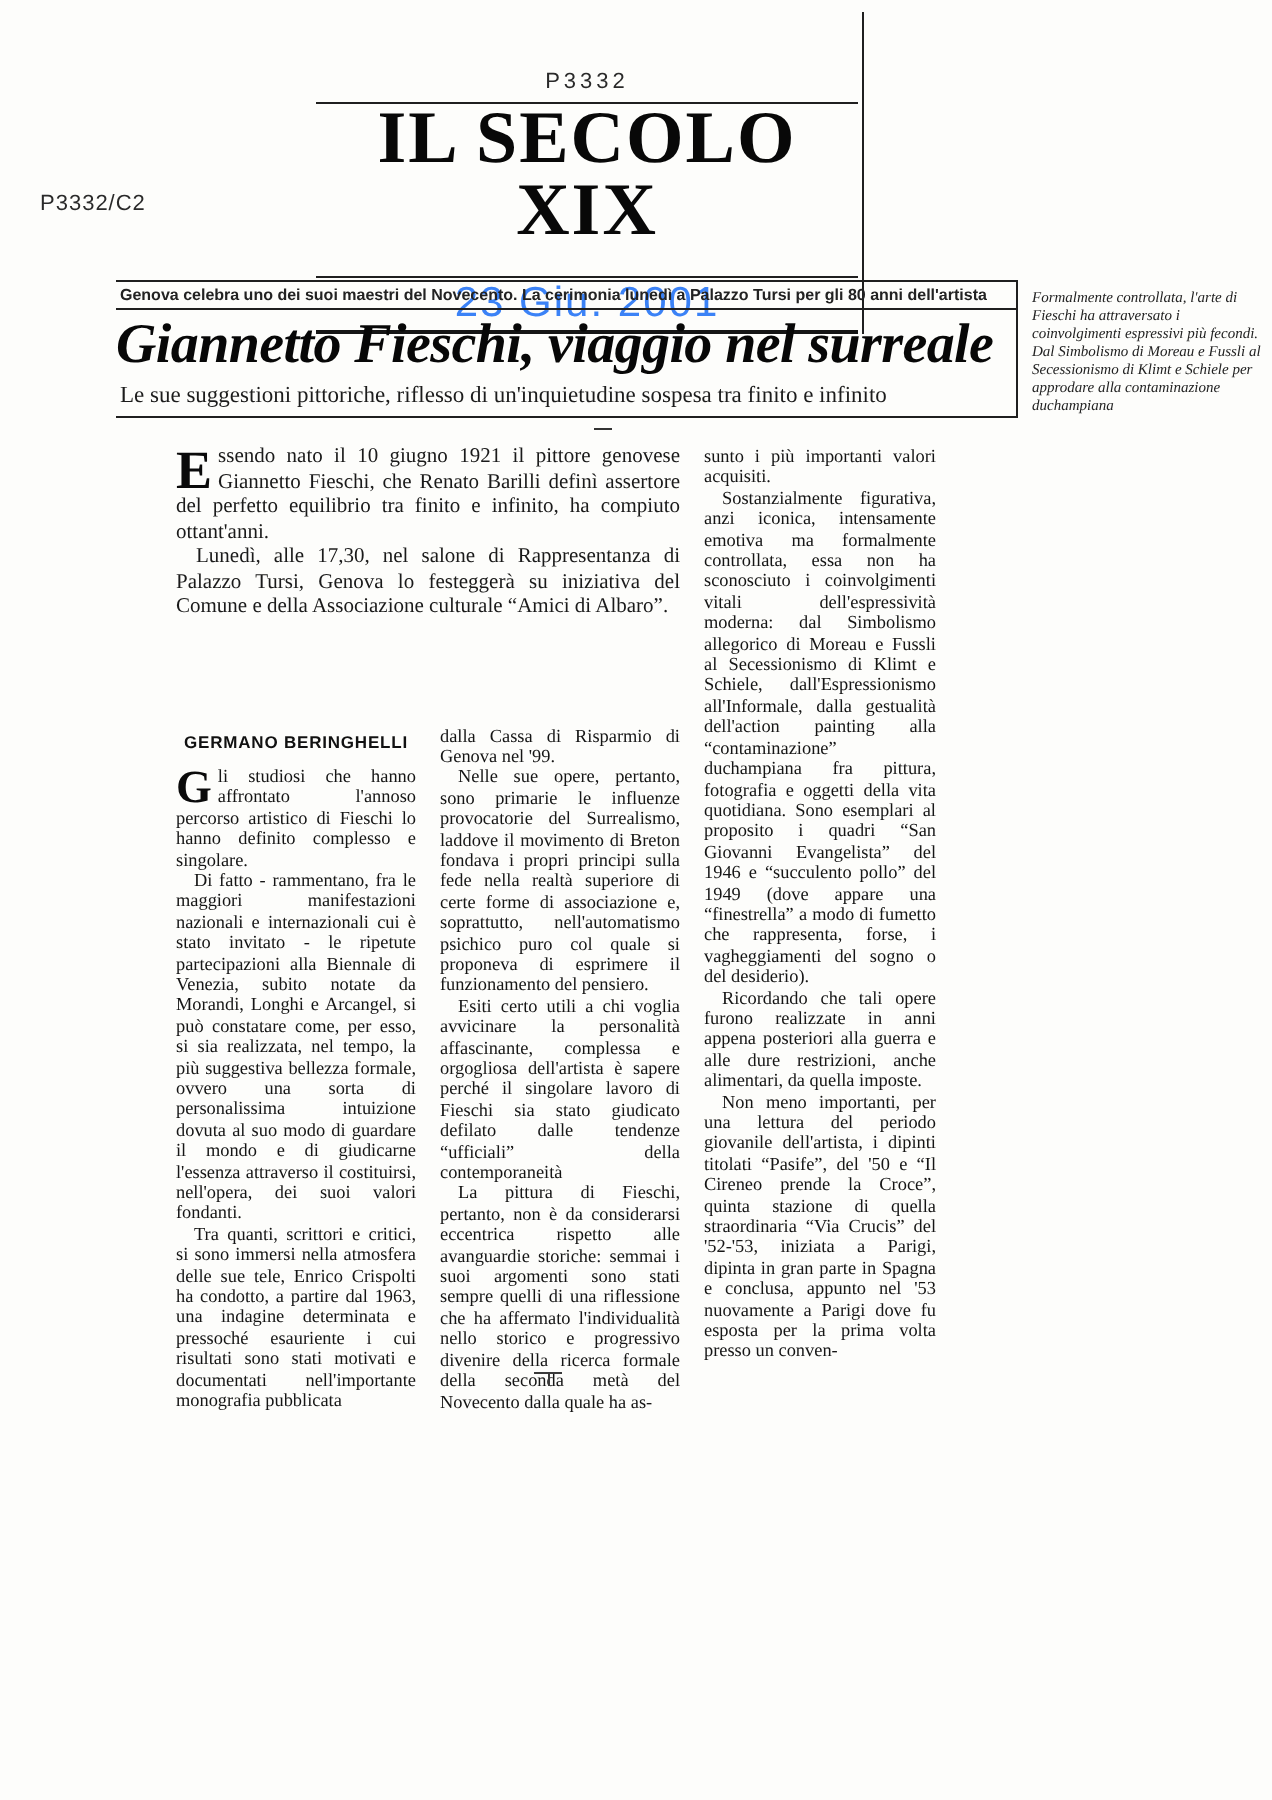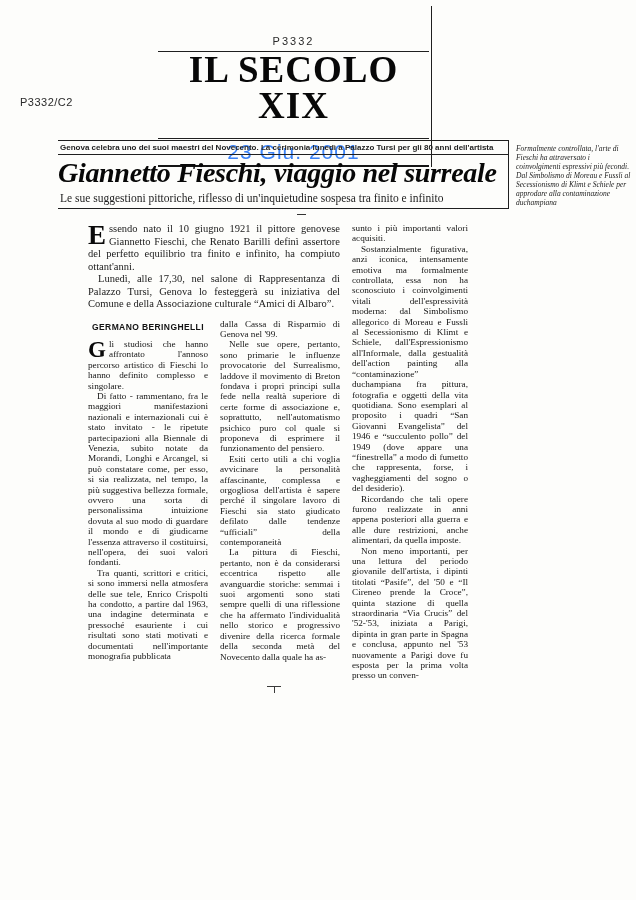--- a/index.html
+++ b/index.html
@@ -83,21 +83,21 @@
   .lead p { margin:0; }
   .lead p.indent { text-indent:10px; }
   .dropcap {
     float:left; font-weight:bold; font-family:"Liberation Serif", serif;
     color:#0a0a0a;
   }
   .dropcap-e { font-size:27px; line-height:23px; padding:1px 3px 0 0; }
   .dropcap-g { font-size:23px; line-height:19px; padding:1px 3px 0 0; }
   .two-cols { display:flex; gap:12px; margin-top:8px; }
   .col { font-size:9.2px; line-height:10.4px; color:#151515; }
-  .col1, .col2 { width:120px; }
+  .col1, .col2 { width:120px;margin-top:44px; }
   .col3 { width:116px; }
   .col p { margin:0; }
   .col p.indent { text-indent:9px; }
   .byline {
     text-align:center; font-family:"Liberation Sans", sans-serif;
     font-weight:bold; font-size:8.5px; letter-spacing:0.4px;
     margin:3px 0 7px 0; color:#111;
   }
 
   

